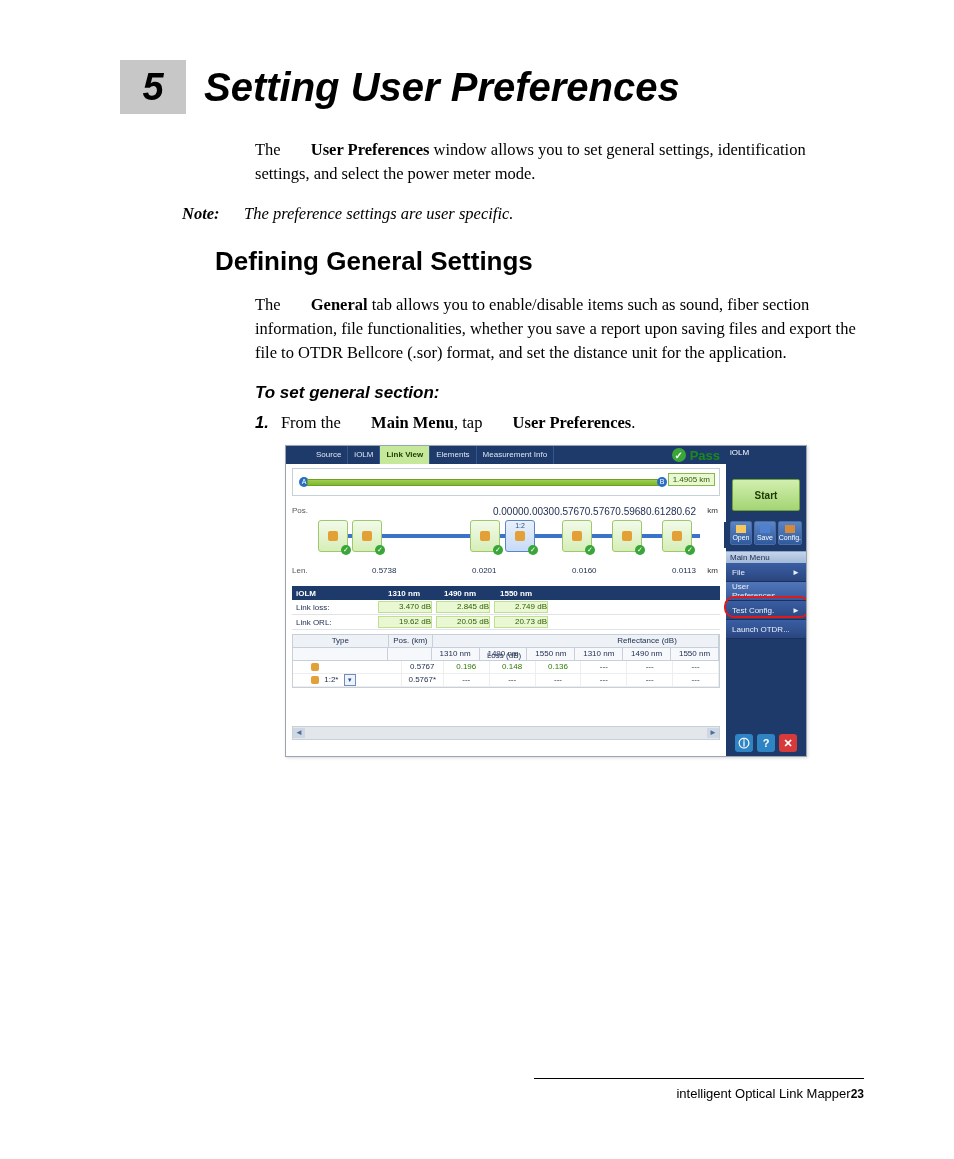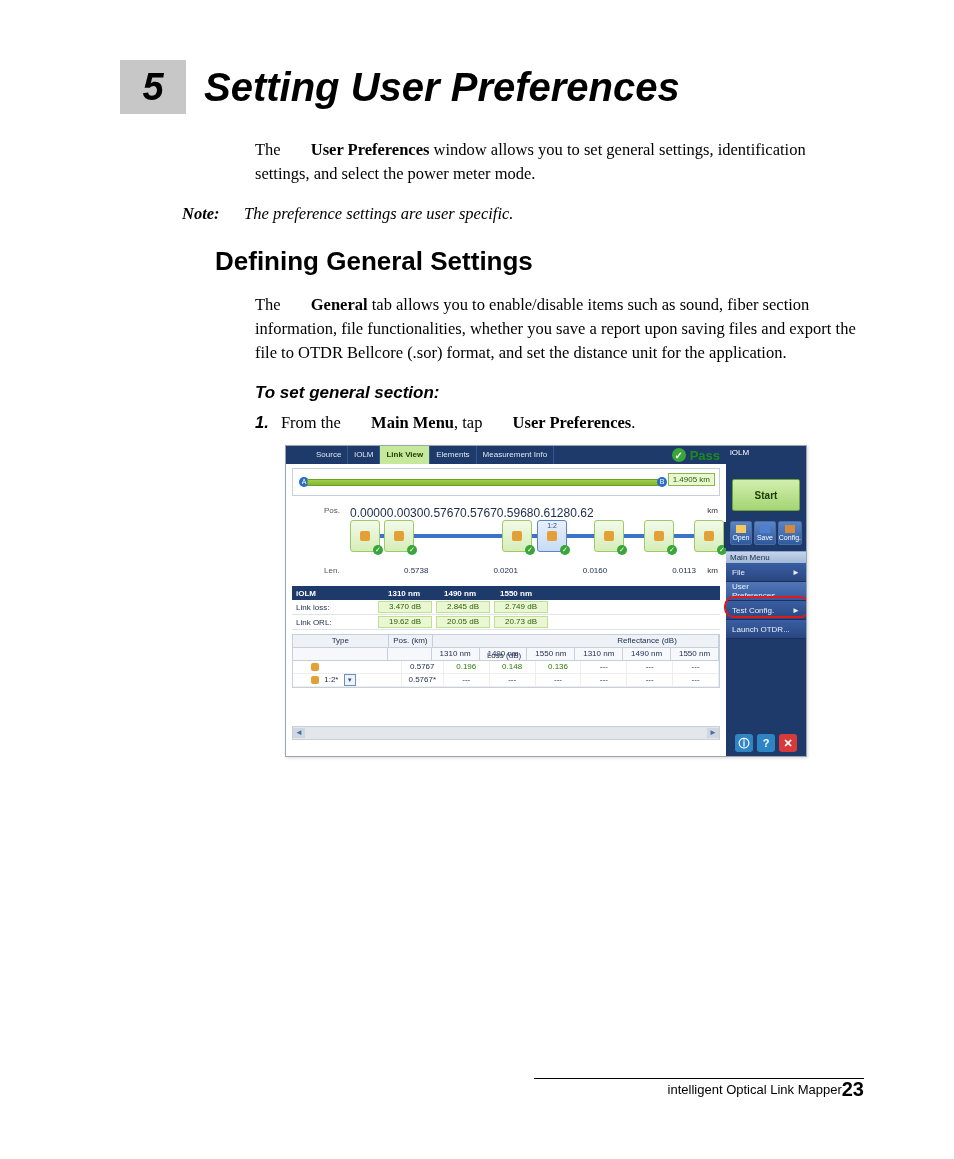--- a/index.html
+++ b/index.html
@@ -171,31 +171,31 @@
   .ab-circle {
     width: 10px; height: 10px; border-radius: 50%; background: #2a6dc2;
     color: #fff; font-size: 7px; text-align: center; line-height: 10px;
     position: absolute; top: 8px;
   }
   .ab-a { left: 6px; }
   .ab-b { right: 52px; }
 
   .events-row {
     position: absolute;
-    left: 6px; top: 58px; right: 6px; height: 74px; margin-left: 32px;
+    left: 6px; top: 58px; right: 6px; height: 74px;
   }
   .ev-pos-label, .ev-len-label {
     position: absolute; left: 0; font-size: 8px; color: #555;
   }
   .ev-pos-label { top: 2px; }
   .ev-len-label { top: 62px; }
   .ev-km {
     position: absolute; right: 2px; font-size: 8px; color: #333;
   }
-  .pos-row { position: absolute; top: 2px; left: 26px; right: 24px; height: 10px; display: flex; justify-content: flex-start; font-size: 12px; }
+  .pos-row { position: absolute; top: 2px; left: 26px; right: 24px; height: 10px; display: flex; justify-content: flex-end; font-size: 10px; }
   .len-row { position: absolute; top: 62px; left: 80px; right: 24px; height: 10px; display: flex; justify-content: space-between; font-size: 8px; }
   .ev-track {
     position: absolute;
     left: 26px; right: 20px; top: 30px; height: 4px;
     background: #3a73c9;
   }
   .ev-node {
     position: absolute;
     top: 16px;
     width: 28px;
@@ -239,21 +239,21 @@
     position: absolute;
     left: 6px; top: 154px; right: 6px;
   }
   .stat-row {
     display: flex; align-items: center; height: 14px;
     border-bottom: 1px solid #e0e4e8;
     font-size: 8px;
   }
   .stat-row .lab { width: 80px; padding-left: 4px; }
   .stat-row .val {
-    width: 52px; text-align: center;
+    width: 52px; text-align: right;
     background: #e9f8d2; border: 1px solid #bfe08e;
     margin: 1px 2px; font-size: 8px; line-height: 10px;
     color: #2d5a00;
   }
 
   .data-table {
     position: absolute;
     left: 6px; top: 188px; right: 6px;
     border: 1px solid #c6d0db;
     font-size: 8px;
@@ -365,21 +365,21 @@
   .footer {
     position: absolute;
     left: 120px; right: 90px; bottom: 58px;
     display: flex;
     justify-content: flex-end;
     align-items: center;
     font-family: "Segoe UI", Arial, sans-serif;
     font-size: 13px;
   }
   .footer .left { color: #000; }
-  .footer .right { font-weight: 700; font-size: 20px; }
+  .footer .right { font-weight: 700; font-size: 12px; }
   .footer-rule {
     position: absolute;
     right: 90px; bottom: 80px;
     width: 330px;
     border-top: 1.5px solid #000;
   }
 </style>
 </head>
 <body>
 

